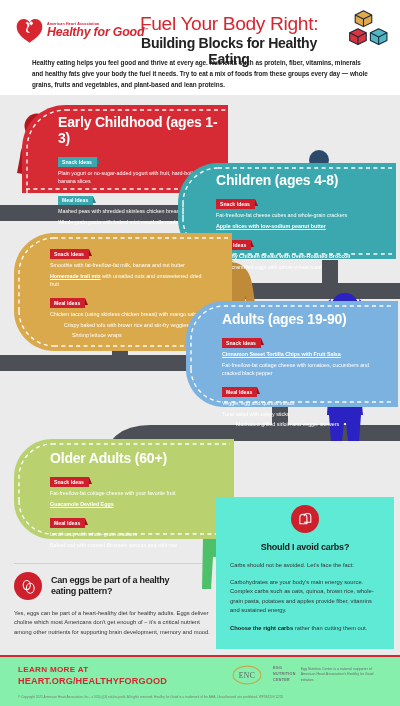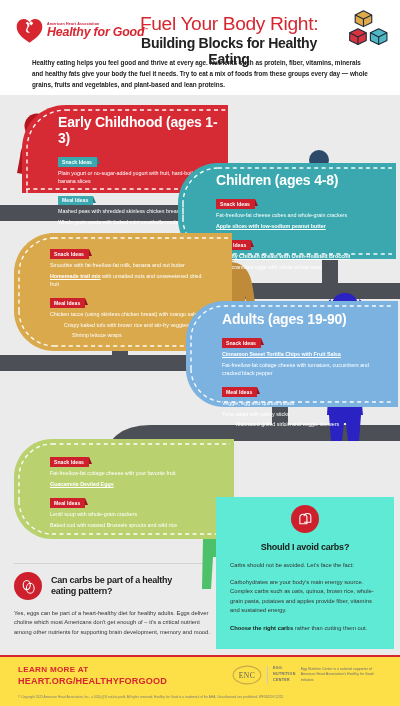--- a/index.html
+++ b/index.html
@@ -64,21 +64,21 @@
   .circ-icon { width: 28px; height: 28px; border-radius: 50%; background: #cd1f2c;
                display: flex; align-items: center; justify-content: center; }
   .sec-title { font-size: 9px; font-weight: bold; color: #1b1b1b; letter-spacing: -.25px; line-height: 1.18; }
   .sec-body { font-size: 5.8px; color: #333; line-height: 1.62; }
   .sec-body b { font-weight: bold; color: #1b1b1b; }
 
   .eggs-sec { position: absolute; left: 14px; top: 572px; width: 196px; z-index: 7; }
   .divider { position: absolute; left: 14px; top: 563px; width: 196px; height: 1px; background: #d2d2d2; }
 
   
-  .footer { position: absolute; left: 0; top: 655px; width: 400px; height: 51px; background: #fde047; }
+  .footer { position: absolute; left: 0; top: 655px; width: 400px; height: 51px; background: #86efac; }
   .foot-rule { position: absolute; left: 0; top: 0; width: 400px; height: 1.5px; background: #d7262f; }
   .learn-more { position: absolute; left: 18px; top: 10px; }
   .lm-1 { font-size: 8.1px; font-weight: bold; color: #d7262f; letter-spacing: .3px; }
   .lm-2 { font-size: 9.1px; font-weight: bold; color: #d7262f; letter-spacing: .15px; margin-top: 2px; }
   .enc-wrap { position: absolute; left: 232px; top: 10px; display: flex; align-items: center; gap: 5px; }
   .enc-mark { width: 30px; height: 20px; }
   .enc-name { font-size: 3.6px; color: #6d6d6d; line-height: 1.65; letter-spacing: .35px; font-weight: bold;
               border-left: .6px solid #c9c9c9; padding-left: 5px; }
   .enc-desc { font-size: 3.5px; color: #6d6d6d; line-height: 1.6; width: 86px; }
   .copyright { position: absolute; left: 18px; top: 40px; width: 370px; font-size: 3.2px;
@@ -252,20 +252,21 @@
         </div>
       </div>
     </div>
 
     <div class="card green" style="left:14px;top:344px;width:220px;height:100px;z-index:3;">
       <svg viewBox="0 0 220 100" style="position:absolute;inset:0;width:100%;height:100%;">
         <path d="M38 0 L220 0 L220 100 L38 100 C17 100 0 83 0 62 L0 38 C0 17 17 0 38 0 Z" fill="#b9d26f"></path>
         <path d="M38 5 L216 5 M38 95 L216 95 M5 62 L5 38 C5 20 20 5 38 5 M5 62 C5 80 20 95 38 95" fill="none" stroke="#ffffff" stroke-width="1.4" stroke-dasharray="4 3.4" opacity=".95"></path>
       </svg>
       <div class="card-body" style="left:36px;top:11px;width:158px;">
+        <div class="card-title">Older Adults (60+)</div>
         <div class="group">
           <div class="ribbon red">Snack Ideas</div>
           <div class="item white">Fat-free/low-fat cottage cheese with your favorite fruit</div>
           <div class="item white"><span class="lk">Guacamole Deviled Eggs</span></div>
         </div>
         <div class="group">
           <div class="ribbon red">Meal Ideas</div>
           <div class="item white">Lentil soup with whole-grain crackers</div>
           <div class="item white">Baked cod with roasted Brussels sprouts and wild rice</div>
         </div>
@@ -293,21 +294,21 @@
 
   <div class="divider"></div>
   <div class="eggs-sec">
     <div style="display:flex;align-items:center;gap:9px;">
       <div class="circ-icon">
         <svg viewBox="0 0 24 24" width="17" height="17">
           <ellipse cx="9.5" cy="10" rx="5" ry="6.5" fill="none" stroke="#ffffff" stroke-width="1.5"></ellipse>
           <ellipse cx="14.5" cy="14.5" rx="5.5" ry="7" fill="none" stroke="#ffffff" stroke-width="1.5"></ellipse>
         </svg>
       </div>
-      <div class="sec-title" style="width:140px;">Can carbs be part of a healthy eating pattern?</div>
+      <div class="sec-title" style="width:140px;">Can eggs be part of a healthy eating pattern?</div>
     </div>
     <div class="sec-body" style="margin-top:9px;">Yes, eggs can be part of a heart-healthy diet for healthy adults. Eggs deliver choline which most Americans don't get enough of – it's a critical nutrient among other nutrients for supporting brain development, memory and mood.</div>
   </div>
 
   <div class="footer">
     <div class="foot-rule"></div>
 
     <div class="learn-more">
       <div class="lm-1">LEARN MORE AT</div>
       <div class="lm-2">HEART.ORG/HEALTHYFORGOOD</div>

